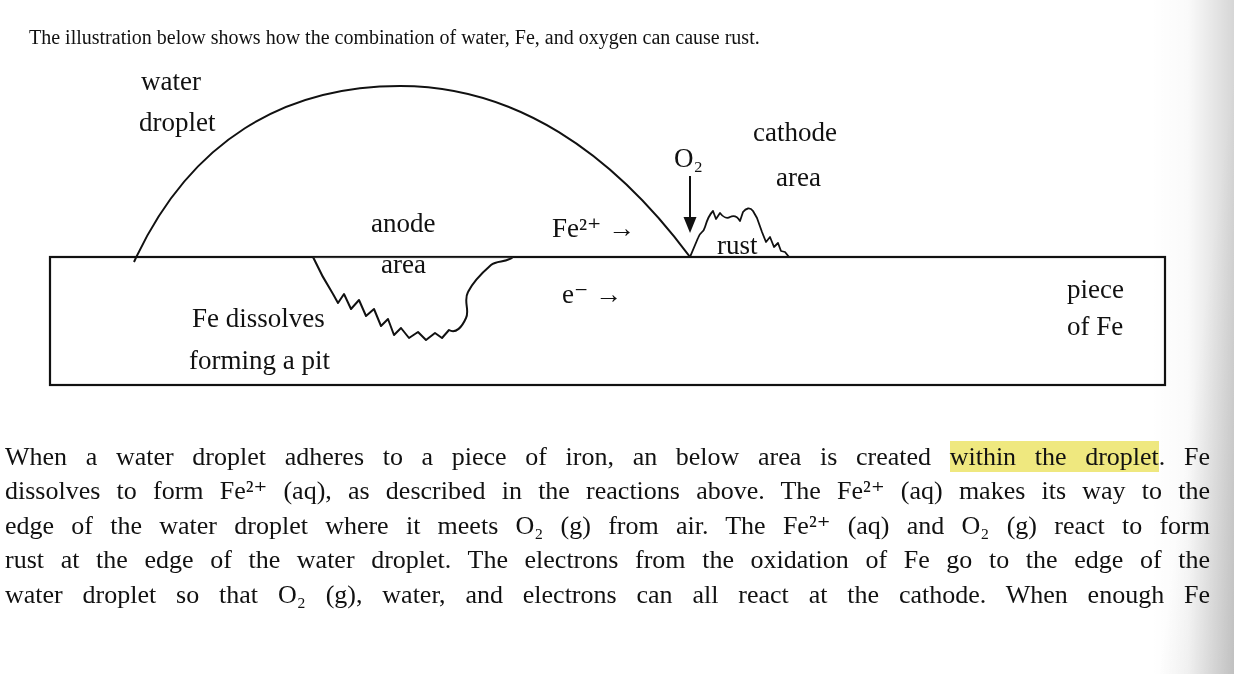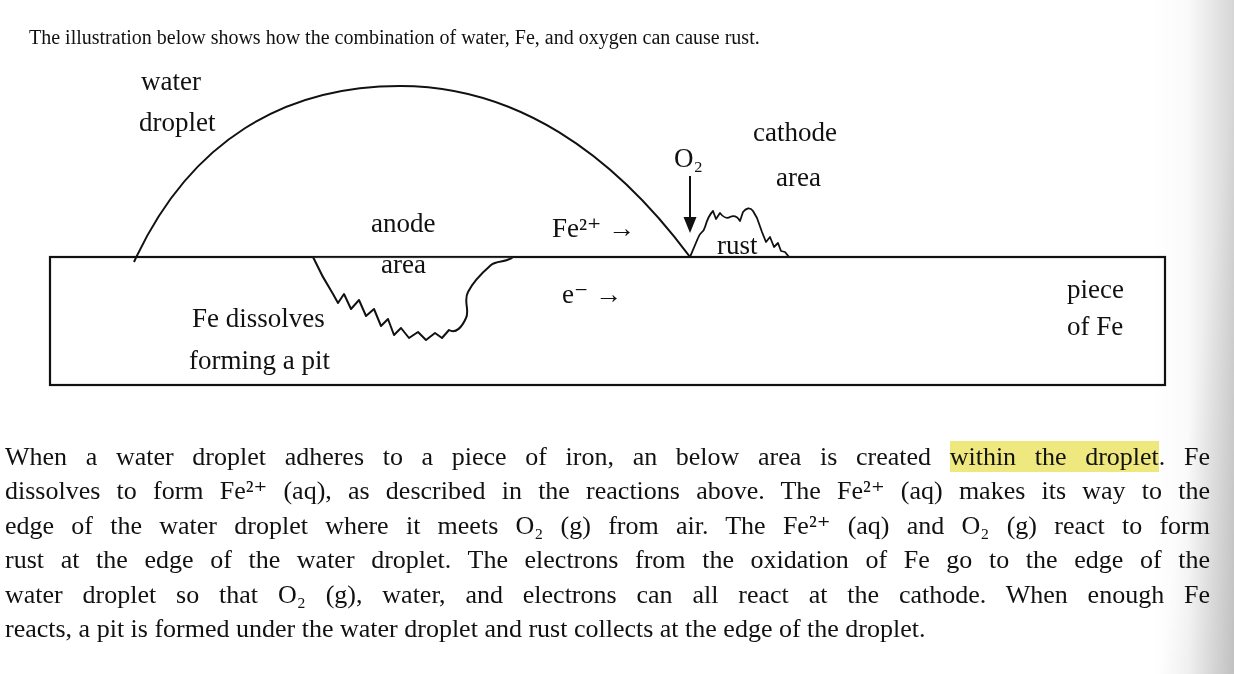--- a/index.html
+++ b/index.html
@@ -94,16 +94,15 @@
   <text x="1067" y="298">piece</text>
   <text x="1067" y="335">of Fe</text>
 </svg>
 
 <div class="para">
   <div class="pline"><span>When a water droplet adheres to a piece of iron, an below area is created </span><mark class="hl">within the droplet</mark><span>. Fe</span></div>
   <div class="pline">dissolves to form Fe²⁺ (aq), as described in the reactions above. The Fe²⁺ (aq) makes its way to the</div>
   <div class="pline">edge of the water droplet where it meets O₂ (g) from air. The Fe²⁺ (aq) and O₂ (g) react to form</div>
   <div class="pline">rust at the edge of the water droplet. The electrons from the oxidation of Fe go to the edge of the</div>
   <div class="pline">water droplet so that O₂ (g), water, and electrons can all react at the cathode. When enough Fe</div>
-  <div class="pline last">reacts, a pit is formed under the water droplet and rust collects at the edge of the droplet.</div>
 </div>
 
 <div class="page-edge"></div>
 
 </body></html>

